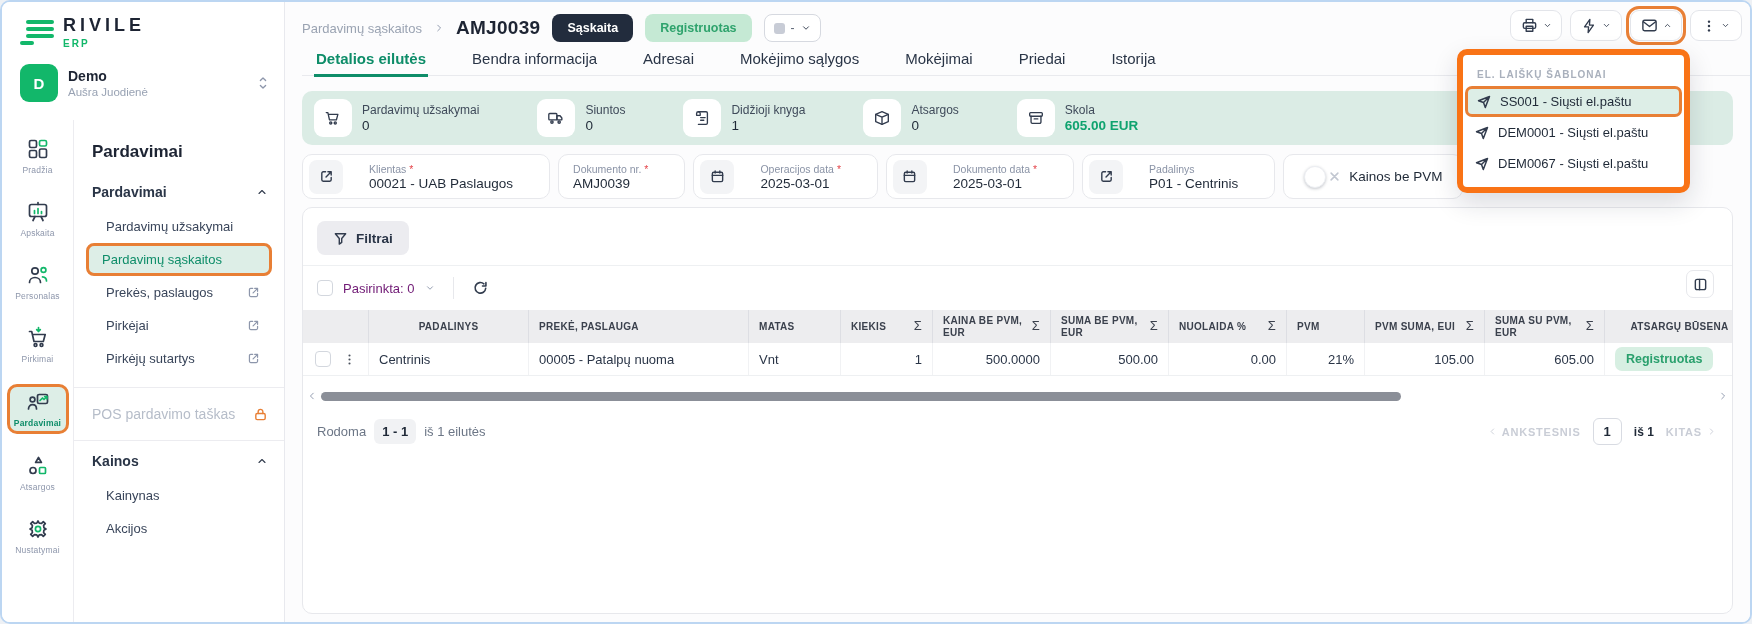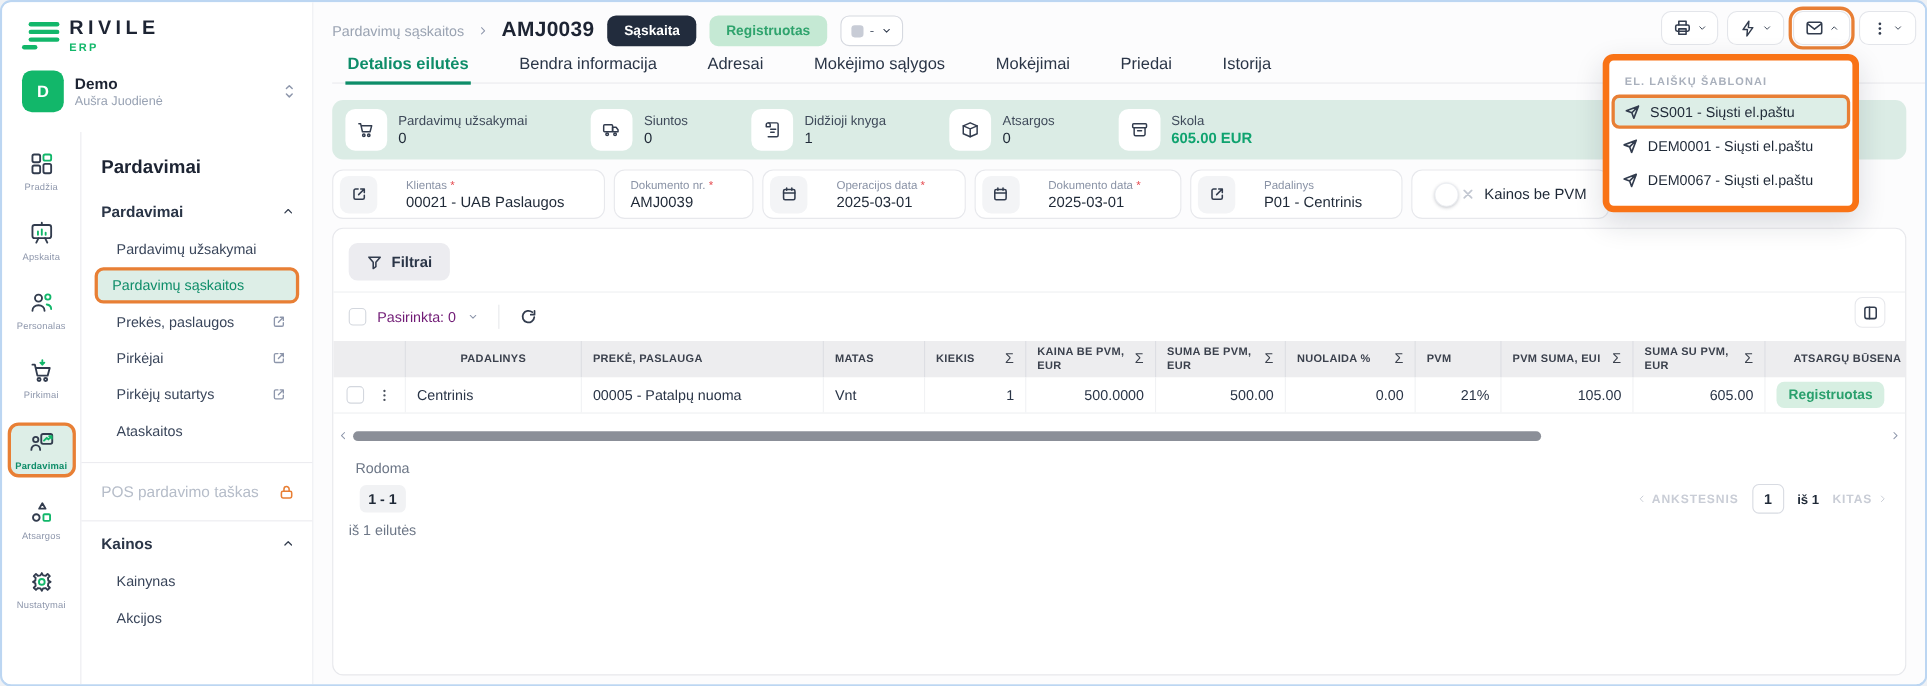--- a/index.html
+++ b/index.html
@@ -109,21 +109,21 @@
   .trow{display:flex;height:33px;border-bottom:1px solid #eef0f2;align-items:center;}
   .td{font-size:13px;color:#2a3547;padding:0 10px;border-right:1px solid #f1f2f4;height:100%;display:flex;align-items:center;}
   .td.num{justify-content:flex-end;}
   .selcell{display:flex;align-items:center;gap:12px;padding-left:12px;}
   .pill{background:#d7efe2;color:#2aa06d;font-size:12.5px;font-weight:bold;padding:5px 11px;border-radius:7px;white-space:nowrap;}
 
   .hscroll{position:absolute;left:4px;right:4px;top:181px;height:14px;display:flex;align-items:center;}
   .hthumb{position:absolute;left:14px;width:1080px;height:9px;background:#8b8f98;border-radius:5px;}
 
   .pager{position:absolute;left:14px;right:16px;top:210px;display:flex;align-items:center;}
-  .pg-left{display:flex;align-items:center;gap:8px;font-size:13px;color:#6c7686;flex-direction:column;}
+  .pg-left{display:flex;align-items:center;gap:8px;font-size:13px;color:#6c7686;}
   .pg-range{background:#f1f2f4;border-radius:6px;padding:5px 8px;font-weight:bold;color:#1f2937;font-size:13px;}
   .pg-right{margin-left:auto;display:flex;align-items:center;gap:12px;}
   .pg-nav{font-size:11px;font-weight:bold;letter-spacing:.8px;color:#c9cdd6;display:flex;align-items:center;gap:5px;}
   .pg-page{border:1px solid #d8dbe2;border-radius:6px;padding:5px 10px;font-size:13px;font-weight:bold;color:#1f2937;background:#fff;}
   .pg-of{font-size:12px;font-weight:bold;color:#1f2937;}
 
   
   .email-dd{position:absolute;left:1455px;top:47px;width:233px;background:#fff;border:6px solid #f97316;border-radius:10px;
             box-shadow:0 10px 26px rgba(20,30,50,.14);padding:6px 0 8px;z-index:60;}
   .email-head{font-size:10px;font-weight:bold;letter-spacing:1px;color:#a9b0bc;padding:8px 14px 6px;}
@@ -249,23 +249,20 @@
         <span>Pirkėjai</span>
         <svg width="13" height="13" viewBox="0 0 16 16">
             <path class="st15 gray" d="M7 3H4.5A1.5 1.5 0 0 0 3 4.5v7A1.5 1.5 0 0 0 4.5 13h7a1.5 1.5 0 0 0 1.5-1.5V9M9.5 3H13v3.5M13 3 7.5 8.5"></path>
           </svg>
       </div>
       <div class="sub-item">
         <span>Pirkėjų sutartys</span>
         <svg width="13" height="13" viewBox="0 0 16 16">
             <path class="st15 gray" d="M7 3H4.5A1.5 1.5 0 0 0 3 4.5v7A1.5 1.5 0 0 0 4.5 13h7a1.5 1.5 0 0 0 1.5-1.5V9M9.5 3H13v3.5M13 3 7.5 8.5"></path>
           </svg>
-      </div>
-      <div class="sub-item">
-        <span>Ataskaitos</span>
       </div>
       <div class="divider-h"></div>
       <div class="sub-locked">
         <span>POS pardavimo taškas</span>
         <svg width="15" height="15" viewBox="0 0 16 16">
             <rect class="st15 orange" x="3" y="7" width="10" height="6.5" rx="1.5"></rect>
             <path class="st15 orange" d="M5.5 7V5a2.5 2.5 0 0 1 5 0v2"></path>
           </svg>
       </div>
       <div class="divider-h"></div>

